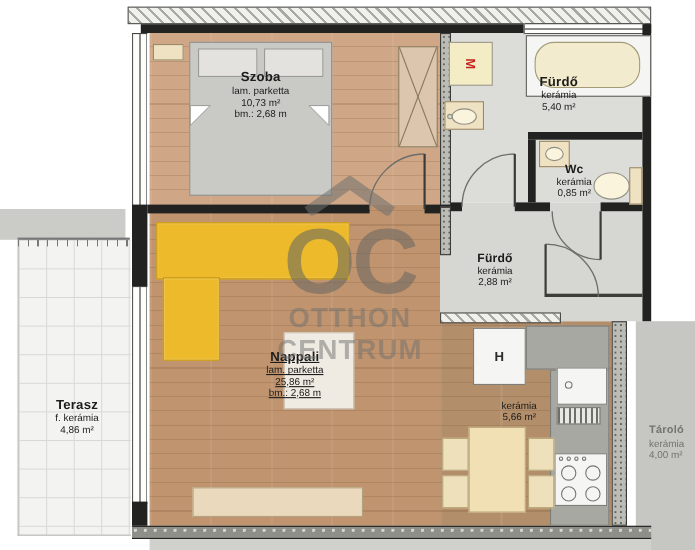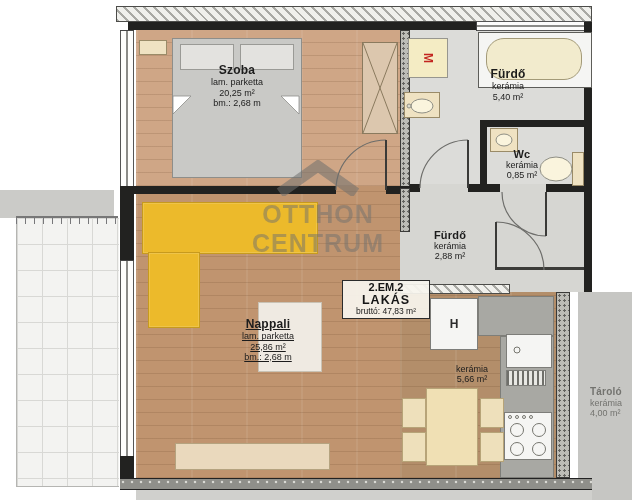--- a/index.html
+++ b/index.html
@@ -176,21 +176,21 @@
       <circle cx="510" cy="417" r="1.5"></circle>
         <circle cx="517" cy="417" r="1.5"></circle>
       <circle cx="524" cy="417" r="1.5"></circle>
         <circle cx="531" cy="417" r="1.5"></circle>
     </g>
   </svg>
 
   <div class="room-label" style="left:237px;top:64px;text-align:center;">
     <div class="rn">Szoba</div>
     <div class="rd">lam. parketta</div>
-    <div class="rd">20,25 m²</div>
+    <div class="rd">10,73 m²</div>
     <div class="rd">bm.: 2,68 m</div>
   </div>
   <div class="room-label" style="left:508px;top:68px;">
     <div class="rn">Fürdő</div>
     <div class="rd">kerámia</div>
     <div class="rd">5,40 m²</div>
   </div>
   <div class="room-label small" style="left:522px;top:148px;">
     <div class="rn">Wc</div>
     <div class="rd">kerámia</div>
@@ -204,33 +204,34 @@
   <div class="room-label" style="left:268px;top:318px;text-decoration:underline;">
     <div class="rn">Nappali</div>
     <div class="rd">lam. parketta</div>
     <div class="rd">25,86 m²</div>
     <div class="rd">bm.: 2,68 m</div>
   </div>
   <div class="room-label wrap" style="left:472px;top:364px;">
     <div class="rd">kerámia</div>
     <div class="rd">5,66 m²</div>
   </div>
+  <div class="room-label" style="left:70px;top:362px;">
+    <div class="rn">Terasz</div>
+    <div class="rd">f. kerámia</div>
+    <div class="rd">4,86 m²</div>
+  </div>
   <div class="room-label storage-label" style="left:590px;top:386px;width:70px;">
     <div class="rn">Tároló</div>
     <div class="rd">kerámia</div>
     <div class="rd">4,00 m²</div>
   </div>
 
   <div class="watermark">
     <svg width="132" height="36" viewBox="0 0 132 36">
       <polyline points="28,33 66,6 104,33" fill="none" stroke="#70706d" stroke-width="11" opacity="0.55"></polyline>
     </svg>
+    <div class="wm-oc">OC</div>
     <div class="wm-line">OTTHON</div>
     <div class="wm-line">CENTRUM</div>
   </div>
 
-  <div class="apt-label">
-    <div class="apt-unit">2.EM.2</div>
-    <div class="apt-type">LAKÁS</div>
-    <div class="apt-gross">bruttó: 47,83 m²</div>
-  </div>
 
 </div>
 
 </body></html>

